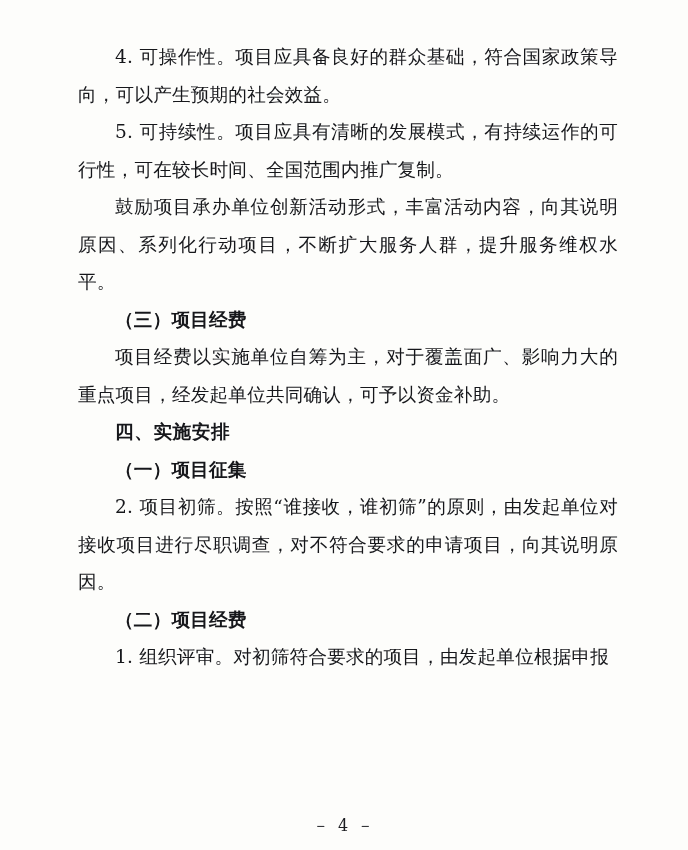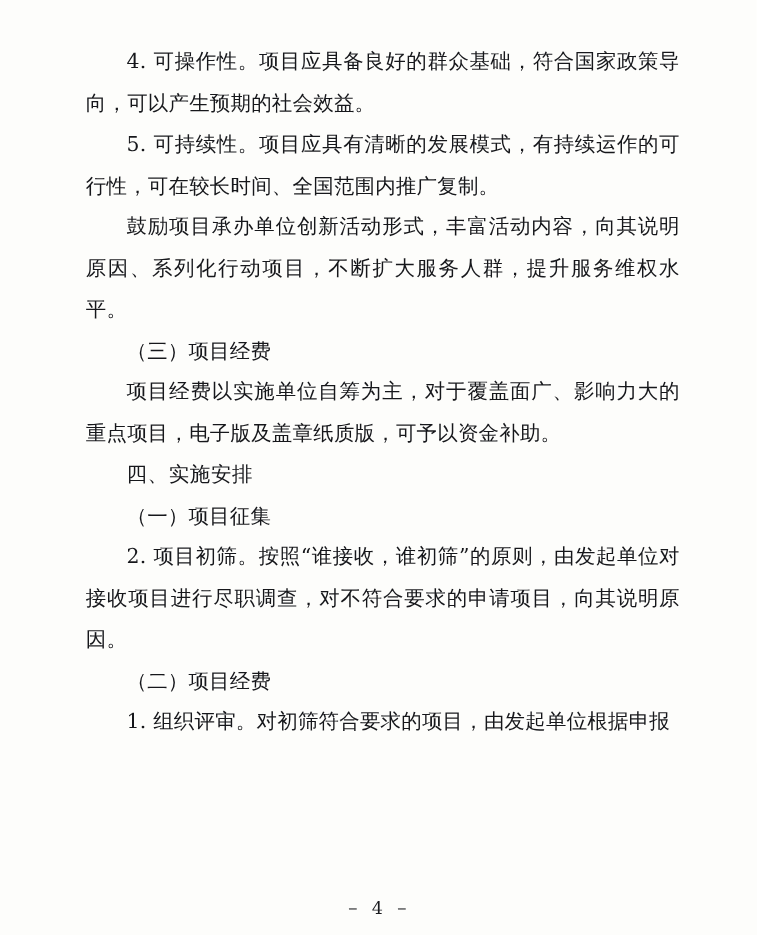--- a/index.html
+++ b/index.html
@@ -36,26 +36,27 @@
     text-justify: inter-ideograph;
     letter-spacing: 0.2px;
     margin: 0;
     color: #16171b;
     text-indent: 0;
   }
   .para.indent {
     text-indent: 37px;
   }
   .para.heading {
-    font-weight: normal;
+    font-weight: bold;
     text-indent: 37px;
     letter-spacing: 0.6px;
   }
   .para.sub {
     text-indent: 37px;
+    font-weight: bold;
   }
   .footer {
     position: absolute;
     left: 0;
     top: 816px;
     width: 688px;
     text-align: center;
     font-size: 16px;
     color: #1b1c20;
     letter-spacing: 2px;
@@ -73,21 +74,21 @@
   <div class="content">
 
     <p class="para indent">4. 可操作性。项目应具备良好的群众基础，符合国家政策导向，可以产生预期的社会效益。</p>
 
     <p class="para indent">5. 可持续性。项目应具有清晰的发展模式，有持续运作的可行性，可在较长时间、全国范围内推广复制。</p>
 
     <p class="para indent">鼓励项目承办单位创新活动形式，丰富活动内容，向其说明原因、系列化行动项目，不断扩大服务人群，提升服务维权水平。</p>
 
     <p class="para sub">（三）项目经费</p>
 
-    <p class="para indent">项目经费以实施单位自筹为主，对于覆盖面广、影响力大的重点项目，电子版及盖章纸质版，可予以资金补助。</p>
+    <p class="para indent">项目经费以实施单位自筹为主，对于覆盖面广、影响力大的重点项目，经发起单位共同确认，可予以资金补助。</p>
 
     <p class="para heading">四、实施安排</p>
 
     <p class="para sub">（一）项目征集</p>
 
 
     <p class="para indent">2. 项目初筛。按照“谁接收，谁初筛”的原则，由发起单位对接收项目进行尽职调查，对不符合要求的申请项目，向其说明原因。</p>
 
     <p class="para sub">（二）项目经费</p>
 

